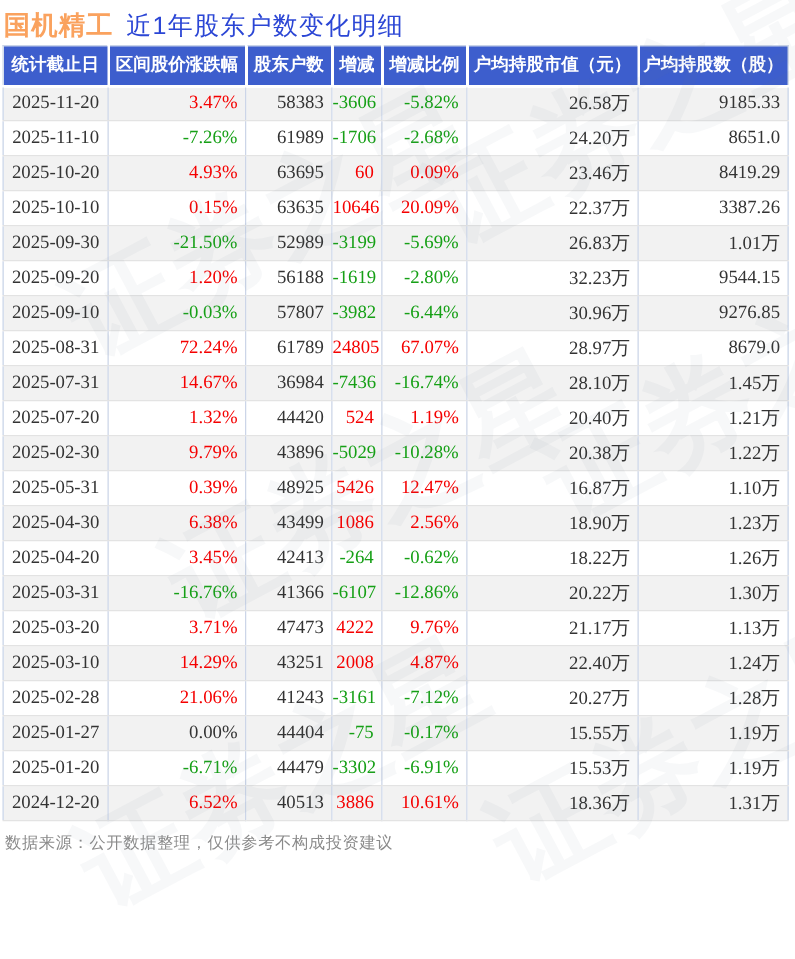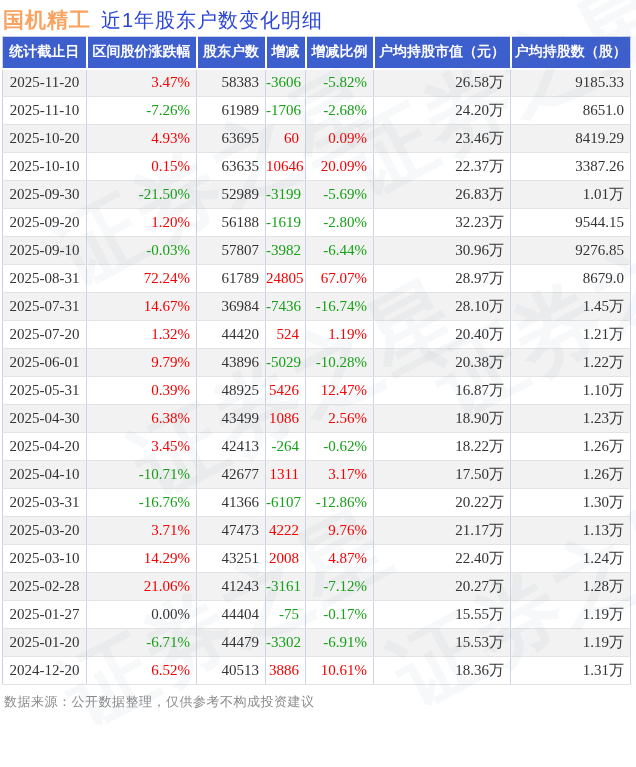--- a/index.html
+++ b/index.html
@@ -205,21 +205,21 @@
       <tr>
     <td class="c-date">2025-07-20</td>
     <td class="c-range t-up">1.32%</td>
     <td class="c-holders">44420</td>
     <td class="c-delta t-up">524</td>
     <td class="c-deltapct t-up">1.19%</td>
     <td class="c-avgval">20.40万</td>
     <td class="c-avgsh">1.21万</td>
   </tr>
       <tr>
-    <td class="c-date">2025-06-01</td>
+    <td class="c-date">2025-02-30</td>
     <td class="c-range t-up">9.79%</td>
     <td class="c-holders">43896</td>
     <td class="c-delta t-down">-5029</td>
     <td class="c-deltapct t-down">-10.28%</td>
     <td class="c-avgval">20.38万</td>
     <td class="c-avgsh">1.22万</td>
   </tr>
       <tr>
     <td class="c-date">2025-05-31</td>
     <td class="c-range t-up">0.39%</td>
@@ -241,29 +241,20 @@
       <tr>
     <td class="c-date">2025-04-20</td>
     <td class="c-range t-up">3.45%</td>
     <td class="c-holders">42413</td>
     <td class="c-delta t-down">-264</td>
     <td class="c-deltapct t-down">-0.62%</td>
     <td class="c-avgval">18.22万</td>
     <td class="c-avgsh">1.26万</td>
   </tr>
       <tr>
-    <td class="c-date">2025-04-10</td>
-    <td class="c-range t-down">-10.71%</td>
-    <td class="c-holders">42677</td>
-    <td class="c-delta t-up">1311</td>
-    <td class="c-deltapct t-up">3.17%</td>
-    <td class="c-avgval">17.50万</td>
-    <td class="c-avgsh">1.26万</td>
-  </tr>
-      <tr>
     <td class="c-date">2025-03-31</td>
     <td class="c-range t-down">-16.76%</td>
     <td class="c-holders">41366</td>
     <td class="c-delta t-down">-6107</td>
     <td class="c-deltapct t-down">-12.86%</td>
     <td class="c-avgval">20.22万</td>
     <td class="c-avgsh">1.30万</td>
   </tr>
       <tr>
     <td class="c-date">2025-03-20</td>

